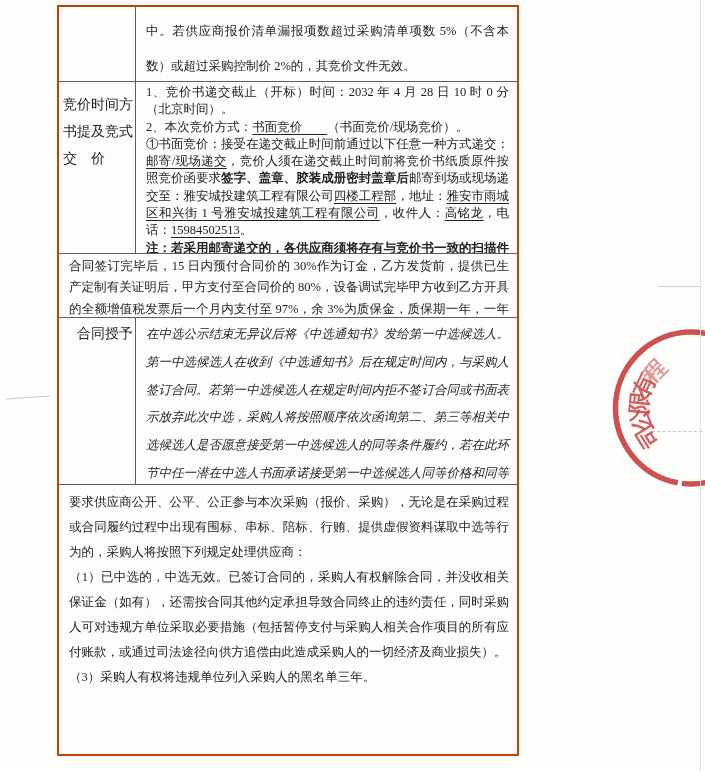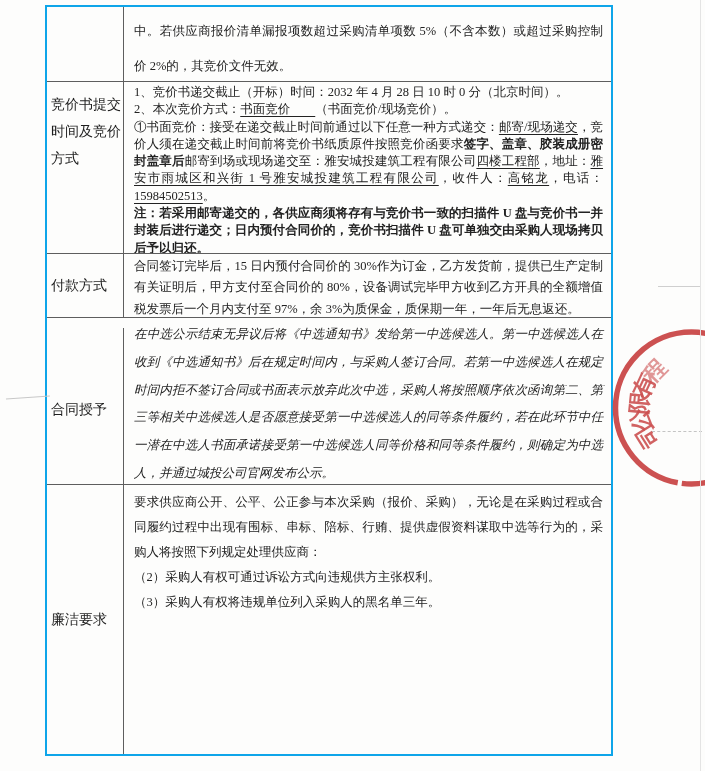--- a/index.html
+++ b/index.html
@@ -6,39 +6,39 @@
   html,body { width:705px; height:771px; }
   body {
     background:#ffffff;
     font-family:"Liberation Serif","DejaVu Serif",serif;
     color:#222;
     overflow:hidden;
   }
   .page { position:relative; width:705px; height:771px; background:#fdfdfc; }
 
   .table {
-    position:absolute; left:45px; top:5px; width:568px;
-    border:2px solid #0ea5e9; background:transparent;
+    position:absolute; left:57px; top:5px; width:462px;
+    border:2px solid #c2410c; background:transparent;
   }
   .trow { display:flex; border-bottom:1px solid #5e5e5e; }
   .trow:last-child { border-bottom:none; }
   .r1 { height:75px; }
   .r2 { height:172px; }
   .r3 { height:64px; }
   .r4 { height:167px; }
   .r5 { height:269px; }
 
   .label-cell {
     width:77px; border-right:1px solid #5e5e5e;
-    display:flex; flex-direction:column;
+    display:flex; flex-direction:row;
     font-size:14px; color:#1e1e1e;
     padding-left:4px; padding-right:2px;
   }
   .lc-top { justify-content:flex-start; padding-top:9px; }
-  .lc-top4 { justify-content:center; padding-top:7px;margin-top:10px; }
+  .lc-top4 { justify-content:flex-end; padding-top:7px; }
   .lc-center { justify-content:center; }
   .lc2 div { line-height:27px; }
 
   .content-cell {
     flex:1; padding:0 8px 0 10px;
     font-size:12.5px; text-align:justify;
     color:#222; overflow:hidden;
   }
   .c1 { line-height:35px; padding-top:7px; }
   .c2 { line-height:17.3px; padding-top:2px; }
@@ -83,44 +83,38 @@
       </div>
       <div class="content-cell c2">
         <p class="para">1、竞价书递交截止（开标）时间：2032 年 4 月 28 日 10 时 0 分（北京时间）。</p>
         <p class="para"><span>2、本次竞价方式：</span><span class="u">书面竞价　　</span><span>（书面竞价/现场竞价）。</span></p>
         <p class="para"><span>①书面竞价：接受在递交截止时间前通过以下任意一种方式递交：</span><span class="u">邮寄/现场递交</span><span>，竞价人须在递交截止时间前将竞价书纸质原件按照竞价函要求</span><span class="b">签字、盖章、胶装成册密封盖章后</span><span>邮寄到场或现场递交至：雅安城投建筑工程有限公司</span><span class="u">四楼工程部</span><span>，地址：</span><span class="u">雅安市雨城区和兴街 1 号雅安城投建筑工程有限公司</span><span>，收件人：</span><span class="u">高铭龙</span><span>，电话：</span><span class="u">15984502513</span><span>。</span></p>
         <p class="para b">注：若采用邮寄递交的，各供应商须将存有与竞价书一致的扫描件 U 盘与竞价书一并封装后进行递交；日内预付合同价的，竞价书扫描件 U 盘可单独交由采购人现场拷贝后予以归还。</p>
       </div>
     </div>
 
     <div class="trow r3">
-      <div class="label-cell lc-center">
-        <div>付款方式</div>
-      </div>
       <div class="content-cell c3">
         <p class="para">合同签订完毕后，15 日内预付合同价的 30%作为订金，乙方发货前，提供已生产定制有关证明后，甲方支付至合同价的 80%，设备调试完毕甲方收到乙方开具的全额增值税发票后一个月内支付至 97%，余 3%为质保金，质保期一年，一年后无息返还。</p>
       </div>
     </div>
 
     <div class="trow r4">
       <div class="label-cell lc-top4">
         <div>合同授予</div>
       </div>
       <div class="content-cell c4">
         <p class="para">在中选公示结束无异议后将《中选通知书》发给第一中选候选人。第一中选候选人在收到《中选通知书》后在规定时间内，与采购人签订合同。若第一中选候选人在规定时间内拒不签订合同或书面表示放弃此次中选，采购人将按照顺序依次函询第二、第三等相关中选候选人是否愿意接受第一中选候选人的同等条件履约，若在此环节中任一潜在中选人书面承诺接受第一中选候选人同等价格和同等条件履约，则确定为中选人，并通过城投公司官网发布公示。</p>
       </div>
     </div>
 
     <div class="trow r5">
-      <div class="label-cell lc-center">
-        <div>廉洁要求</div>
-      </div>
       <div class="content-cell c5">
         <p class="para">要求供应商公开、公平、公正参与本次采购（报价、采购），无论是在采购过程或合同履约过程中出现有围标、串标、陪标、行贿、提供虚假资料谋取中选等行为的，采购人将按照下列规定处理供应商：</p>
-        <p class="para">（2）采购人有权可通过诉讼方式向违规供方主张权利。</p>
+        <p class="para">（1）已中选的，中选无效。已签订合同的，采购人有权解除合同，并没收相关保证金（如有），还需按合同其他约定承担导致合同终止的违约责任，同时采购人可对违规方单位采取必要措施（包括暂停支付与采购人相关合作项目的所有应付账款，或通过司法途径向供方追偿由此造成采购人的一切经济及商业损失）。</p>
         <p class="para">（3）采购人有权将违规单位列入采购人的黑名单三年。</p>
       </div>
     </div>
 
   </div>
 
   <svg class="stamp-svg" viewBox="0 0 99 172">
     <circle cx="85.5" cy="90" r="76" fill="none" stroke-width="5.5" stroke-dasharray="52 3 74 4 400" stroke-linecap="butt" stroke="#c84343"></circle>
     <text x="0" y="0" transform="translate(48.7,53.2) rotate(315)" text-anchor="middle" dominant-baseline="central" fill-opacity="0.6" fill="#c84343">程</text>
     <text x="0" y="0" transform="translate(38.4,68.0) rotate(295)" text-anchor="middle" dominant-baseline="central" fill-opacity="0.9" fill="#c84343">有</text>

